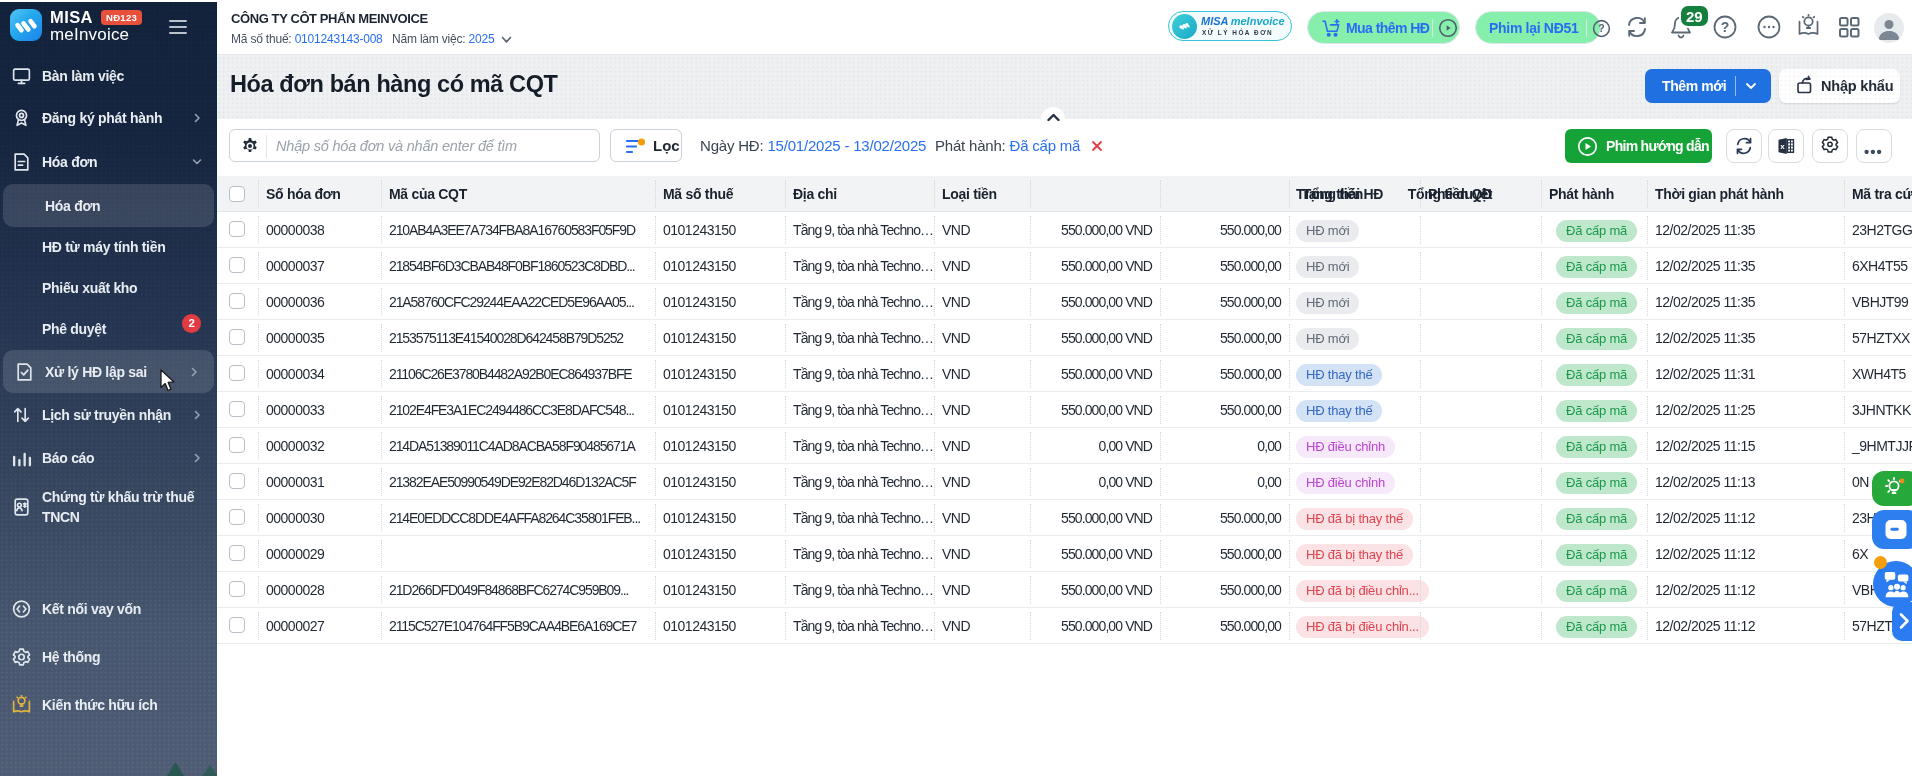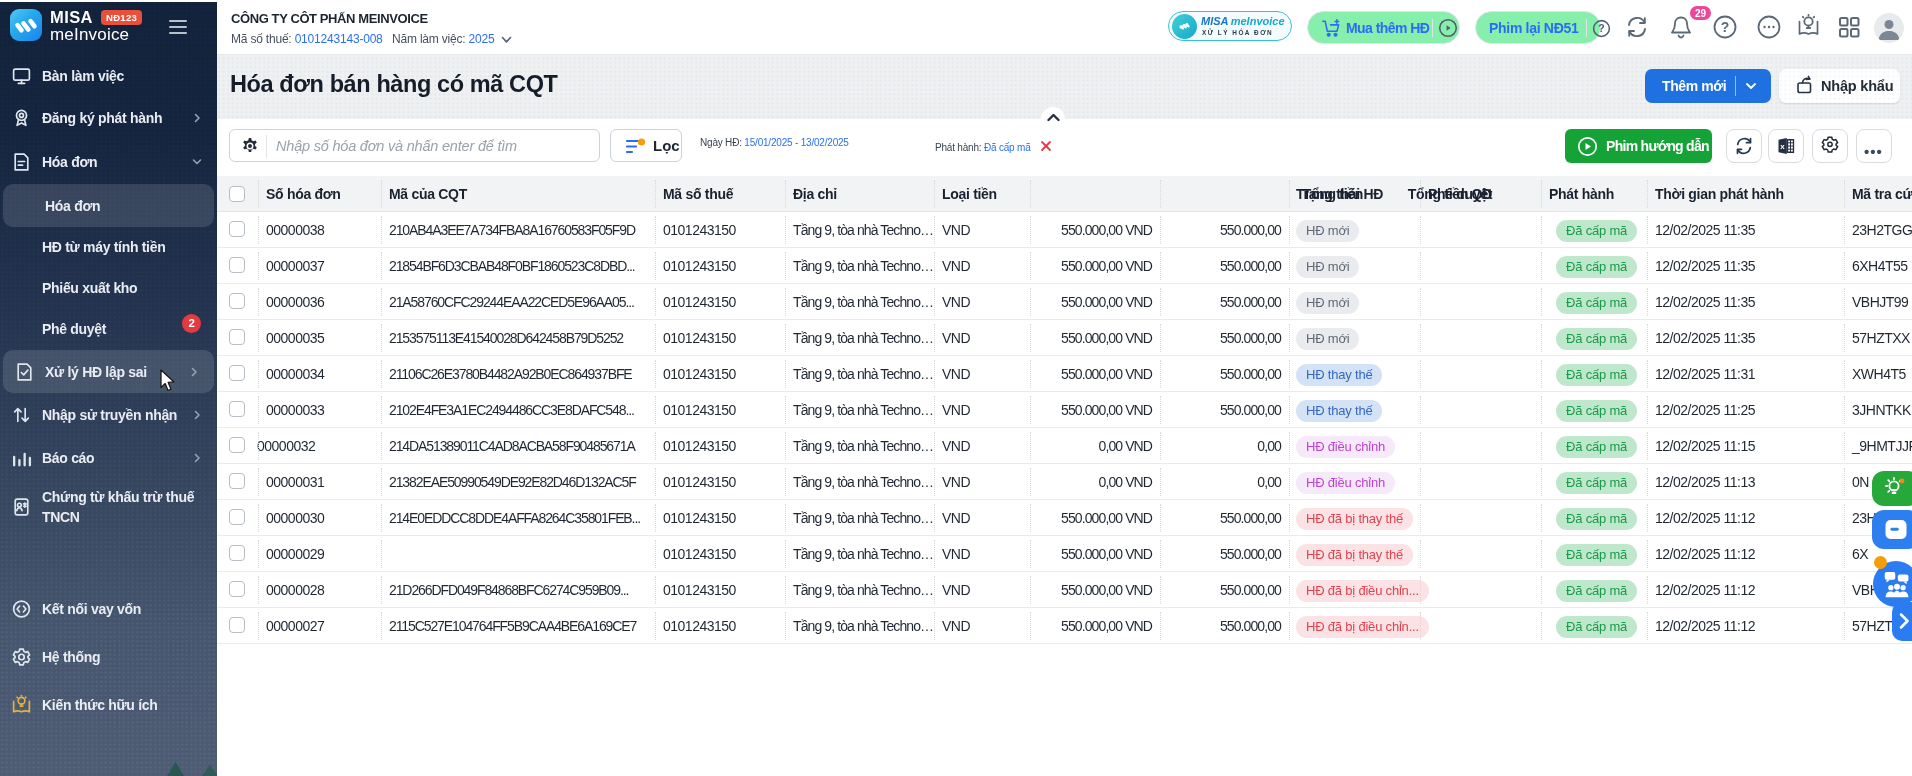--- a/index.html
+++ b/index.html
@@ -48,21 +48,21 @@
 .btn-imp .t { position:absolute; left:42px; top:9px; font-size:14.5px; letter-spacing:-0.2px; font-weight:600; white-space:nowrap; }
 
 #panel { position:absolute; left:217px; top:119px; width:1695px; height:657px; background:#fff; }
 .bump { position:absolute; left:824px; top:-12px; width:24px; height:24px; border-radius:50%; background:#fff; }
 .collapse { position:absolute; left:830px; top:-6px; color:#2a3648; }
 .searchbox { position:absolute; left:12px; top:10px; width:371px; height:33px; border:1px solid #ccd2d9; border-radius:6px; background:#fff;}
 .searchbox .sep { position:absolute; left:36px; top:5px; width:1px; height:23px; background:#e2e6ea; }
 .searchbox .ph { position:absolute; left:46px; top:8px; font-size:14.5px; letter-spacing:-0.2px; font-style:italic; color:#9aa2ac; }
 .btn-loc { position:absolute; left:393px; top:10px; width:72px; height:33px; border:1px solid #ccd2d9; border-radius:6px; background:#fff; }
 .btn-loc .t { position:absolute; left:42px; top:7px; font-size:15px; font-weight:600; color:#1f2733; }
-.fl-label { position:absolute; top:18px; font-size:10px; letter-spacing:-0.2px; color:#3a4350; }
+.fl-label { position:absolute; top:18px; font-size:15px; letter-spacing:-0.2px; color:#3a4350; }
 .btn-phim { position:absolute; left:1348px; top:10px; width:147px; height:34px; background:#15a236; border-radius:6px; color:#fff; }
 .btn-phim .t { position:absolute; left:41px; top:9px; font-size:14px; letter-spacing:-0.7px; font-weight:bold; white-space:nowrap; }
 .sq { position:absolute; top:10px; width:36px; height:34px; border:1px solid #d8dce1; border-radius:8px; background:#fff; }
 
 #thead { position:absolute; left:0; top:57px; width:1906px; height:36px; background:#f2f3f5; border-bottom:1px solid #e3e6e9; }
 .hc { position:absolute; top:0; height:36px; line-height:36px; font-size:14px; letter-spacing:-0.3px; font-weight:bold; color:#19222f; white-space:nowrap; }
 .vline { position:absolute; top:4px; height:28px; width:0; border-left:1px dotted #d4d9df; }
 .row { position:absolute; left:0; width:1695px; height:36px; border-bottom:1px solid #e9ebee; }
 .cell { position:absolute; top:0; height:36px; line-height:36px; font-size:14px; letter-spacing:-0.5px; color:#1f2733; white-space:nowrap; }
 .cqt { letter-spacing:-1.1px; }
@@ -154,21 +154,21 @@
       <span class="tx">Xử lý HĐ lập sai</span>
       <svg class="chev" width="12" height="12" viewBox="0 0 12 12">
         <path d="M4.5 2.5 L8 6 L4.5 9.5" stroke="#97a1b0" stroke-width="1.6" fill="none" stroke-linecap="round" stroke-linejoin="round"></path>
       </svg>
     </div>
   <div class="mi " style="top:393px;height:43px;">
       <svg class="ic" viewBox="0 0 20 20" fill="none" stroke="#dfe5ec" stroke-width="1.6" stroke-linecap="round" stroke-linejoin="round">
         <path d="M6.5 16 L6.5 4 M6.5 4 L3.5 7 M6.5 4 L9.5 7"></path>
         <path d="M13.5 4 L13.5 16 M13.5 16 L10.5 13 M13.5 16 L16.5 13"></path>
       </svg>
-      <span class="tx">Nhập sử truyền nhận</span>
+      <span class="tx">Lịch sử truyền nhận</span>
       <svg class="chev" width="12" height="12" viewBox="0 0 12 12">
         <path d="M4.5 2.5 L8 6 L4.5 9.5" stroke="#97a1b0" stroke-width="1.6" fill="none" stroke-linecap="round" stroke-linejoin="round"></path>
       </svg>
     </div>
   <div class="mi " style="top:436px;height:43px;">
       <svg class="ic" viewBox="0 0 20 20" fill="none" stroke="#dfe5ec" stroke-width="1.6" stroke-linecap="round" stroke-linejoin="round">
         <line x1="3" y1="17" x2="3" y2="9" stroke-width="2.2"></line>
         <line x1="8" y1="17" x2="8" y2="12" stroke-width="2.2"></line>
         <line x1="13" y1="17" x2="13" y2="6" stroke-width="2.2"></line>
         <line x1="18" y1="17" x2="18" y2="10" stroke-width="2.2"></line>
@@ -256,21 +256,21 @@
 </div>
   <div class="tico" style="left:1406px;"><svg width="28" height="28" viewBox="0 0 28 28" fill="none" stroke="#5b6875" stroke-width="1.9" stroke-linecap="round" stroke-linejoin="round">
         <path d="M6 12 A 8.2 8.2 0 0 1 21.5 9.5"></path>
         <path d="M21.8 5.2 L21.8 10 L17 10"></path>
         <path d="M22 16 A 8.2 8.2 0 0 1 6.5 18.5"></path>
         <path d="M6.2 22.8 L6.2 18 L11 18"></path>
       </svg></div>
   <div class="tico" style="left:1450px;"><svg width="28" height="28" viewBox="0 0 28 28" fill="none" stroke="#5b6875" stroke-width="1.8" stroke-linecap="round" stroke-linejoin="round">
         <path d="M14 4.5 C10 4.5 8 7.5 8 10.5 C8 16 6 18 5 19.5 L23 19.5 C22 18 20 16 20 10.5 C20 7.5 18 4.5 14 4.5 Z"></path>
         <path d="M11.5 22.5 C12 23.8 13 24.5 14 24.5 C15 24.5 16 23.8 16.5 22.5"></path>
-      </svg><div style="position:absolute;left:21px;top:-9px;background:#ec4899;color:#fff;font-size:10px;font-weight:bold;border-radius:9px;padding:1.5px 5px;border:2px solid #fff;">29</div></div>
+      </svg><div style="position:absolute;left:12px;top:-9px;background:#15803d;color:#fff;font-size:15px;font-weight:bold;border-radius:9px;padding:1.5px 5px;border:2px solid #fff;">29</div></div>
   <div class="tico" style="left:1494px;"><svg width="28" height="28" viewBox="0 0 28 28">
         <circle cx="14" cy="14" r="10.5" fill="none" stroke="#5b6875" stroke-width="1.8"></circle>
         <text x="14" y="19" text-anchor="middle" font-size="14" font-weight="bold" fill="#5b6875" font-family="Liberation Sans">?</text>
       </svg></div>
   <div class="tico" style="left:1538px;"><svg width="28" height="28" viewBox="0 0 28 28">
         <circle cx="14" cy="14" r="10.5" fill="none" stroke="#5b6875" stroke-width="1.8"></circle>
         <circle cx="9.5" cy="14" r="1.2" fill="#5b6875"></circle>
         <circle cx="14" cy="14" r="1.2" fill="#5b6875"></circle>
         <circle cx="18.5" cy="14" r="1.2" fill="#5b6875"></circle>
       </svg></div>
@@ -564,21 +564,21 @@
       <div class="vline" style="left:813px;"></div>
       <div class="vline" style="left:943px;"></div>
       <div class="vline" style="left:1072px;"></div>
       <div class="vline" style="left:1203px;"></div>
       <div class="vline" style="left:1324px;"></div>
       <div class="vline" style="left:1430px;"></div>
       <div class="vline" style="left:1627px;"></div>
   </div>
   <div class="row" style="top:309px;">
     <div class="cb" style="top:9px;"></div>
-    <div class="cell" style="left:40px;text-align:center;">00000032</div>
+    <div class="cell" style="left:49px;text-align:center;">00000032</div>
     <div class="cell cqt" style="left:172px;">214DA51389011C4AD8ACBA58F90485671A</div>
     <div class="cell" style="left:446px;">0101243150</div>
     <div class="cell addr" style="left:576px;">Tầng 9, tòa nhà Techno…</div>
     <div class="cell" style="left:725px;">VND</div>
     <div class="cell r amt" style="right:760px;">0,00 VND</div>
     <div class="cell r amt" style="right:631px;">0,00</div>
     <div class="cell" style="left:1079px;"><span class="pillst p-mag">HĐ điều chỉnh</span></div>
     <div class="cell" style="left:1339px;"><span class="pillst p-green">Đã cấp mã</span></div>
     <div class="cell" style="left:1438px;">12/02/2025 11:15</div>
     <div class="cell" style="left:1635px;">_9HMTJJF</div>

